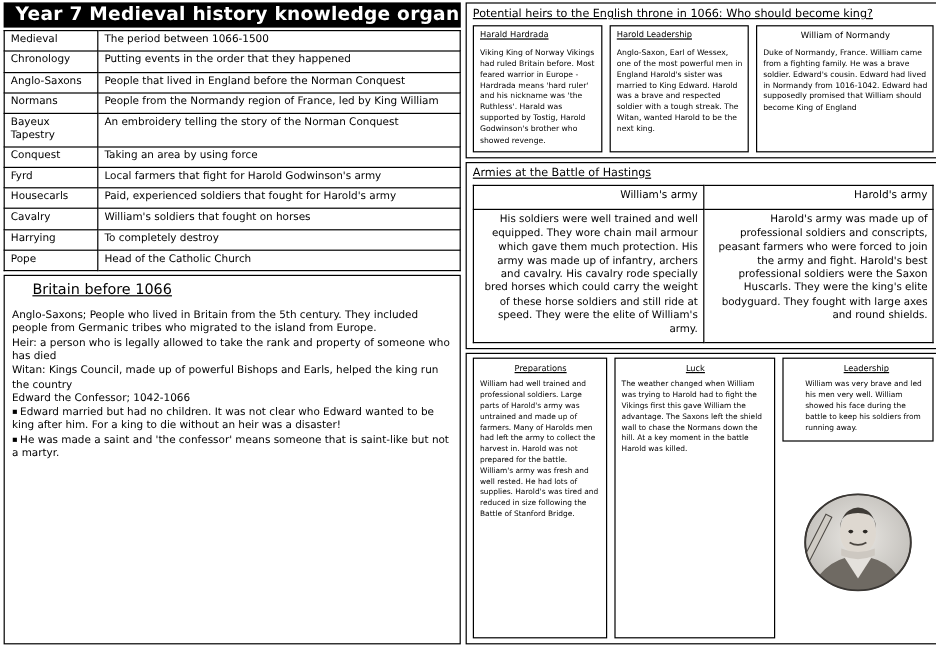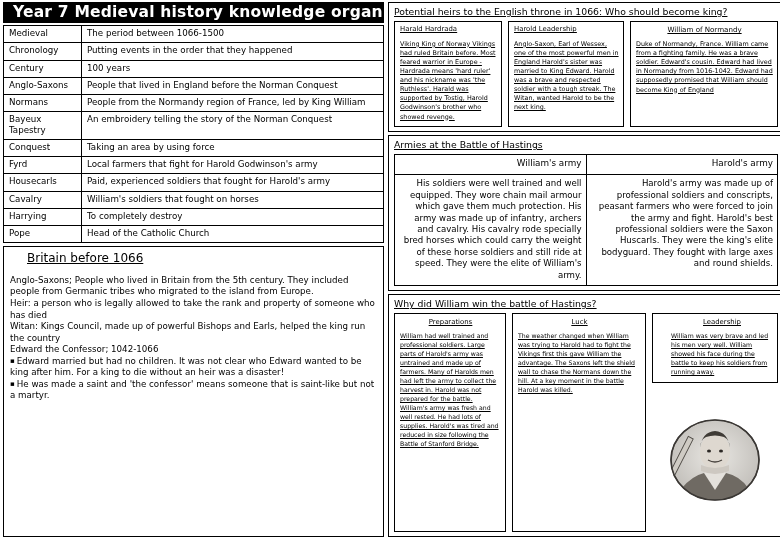--- a/index.html
+++ b/index.html
@@ -99,21 +99,20 @@
     text-decoration: underline;
     font-size: 9.3px;
     display: block;
     margin-bottom: 4px;
   }
 
   
   .card-row {
     display: flex;
     gap: 6px;
-    text-decoration: underline;
   }
   .card {
     border: 1.6px solid #000;
     padding: 3px 4px 4px 5px;
     box-sizing: border-box;
     font-size: 6.4px;
     line-height: 1.42;
   }
   .card-head {
     text-decoration: underline;
@@ -176,24 +175,20 @@
 
     <table class="vocab">
       <tbody>
           <tr>
             <td class="term">Medieval</td>
             <td>The period between 1066-1500</td>
           </tr>
           <tr>
             <td class="term">Chronology</td>
             <td>Putting events in the order that they happened</td>
-          </tr>
-          <tr>
-            <td class="term">Century</td>
-            <td>100 years</td>
           </tr>
           <tr>
             <td class="term">Anglo-Saxons</td>
             <td>People that lived in England before the Norman Conquest</td>
           </tr>
           <tr>
             <td class="term">Normans</td>
             <td>People from the Normandy region of France, led by King William</td>
           </tr>
           <tr>
@@ -279,21 +274,20 @@
               <td>His soldiers were well trained and well equipped. They wore chain mail armour which gave them much protection. His army was made up of infantry, archers and cavalry. His cavalry rode specially bred horses which could carry the weight of these horse soldiers and still ride at speed. They were the elite of William's army.</td>
               <td>Harold's army was made up of professional soldiers and conscripts, peasant farmers who were forced to join the army and fight. Harold's best professional soldiers were the Saxon Huscarls. They were the king's elite bodyguard. They fought with large axes and round shields.</td>
             </tr>
           </tbody>
       </table>
     </div>
 
     <div class="gap-sm"></div>
 
     <div class="panel" style="flex:1; display:flex; flex-direction:column;">
-      <span class="panel-title">Why did William win the battle of Hastings?</span>
       <div class="card-row why-row" style="flex:1;">
 
         <div class="card">
           <span class="card-head centered">Preparations</span>
           <span>William had well trained and professional soldiers. Large parts of Harold's army was untrained and made up of farmers. Many of Harolds men had left the army to collect the harvest in. Harold was not prepared for the battle. William's army was fresh and well rested. He had lots of supplies. Harold's was tired and reduced in size following the Battle of Stanford Bridge.</span>
         </div>
 
         <div class="card">
           <span class="card-head centered">Luck</span>
           <span>The weather changed when William was trying to Harold had to fight the Vikings first this gave William the advantage. The Saxons left the shield wall to chase the Normans down the hill. At a key moment in the battle Harold was killed.</span>

